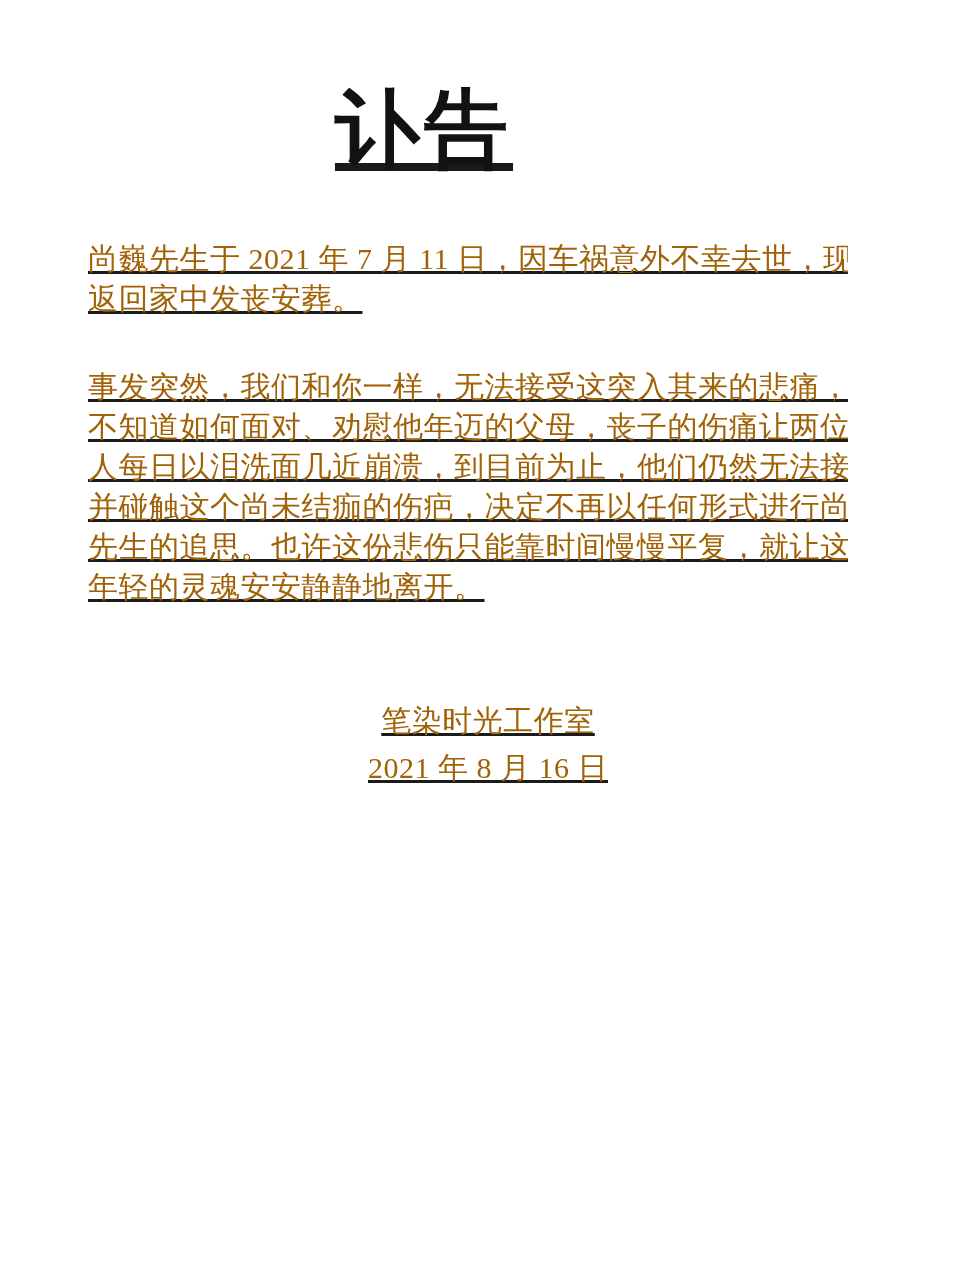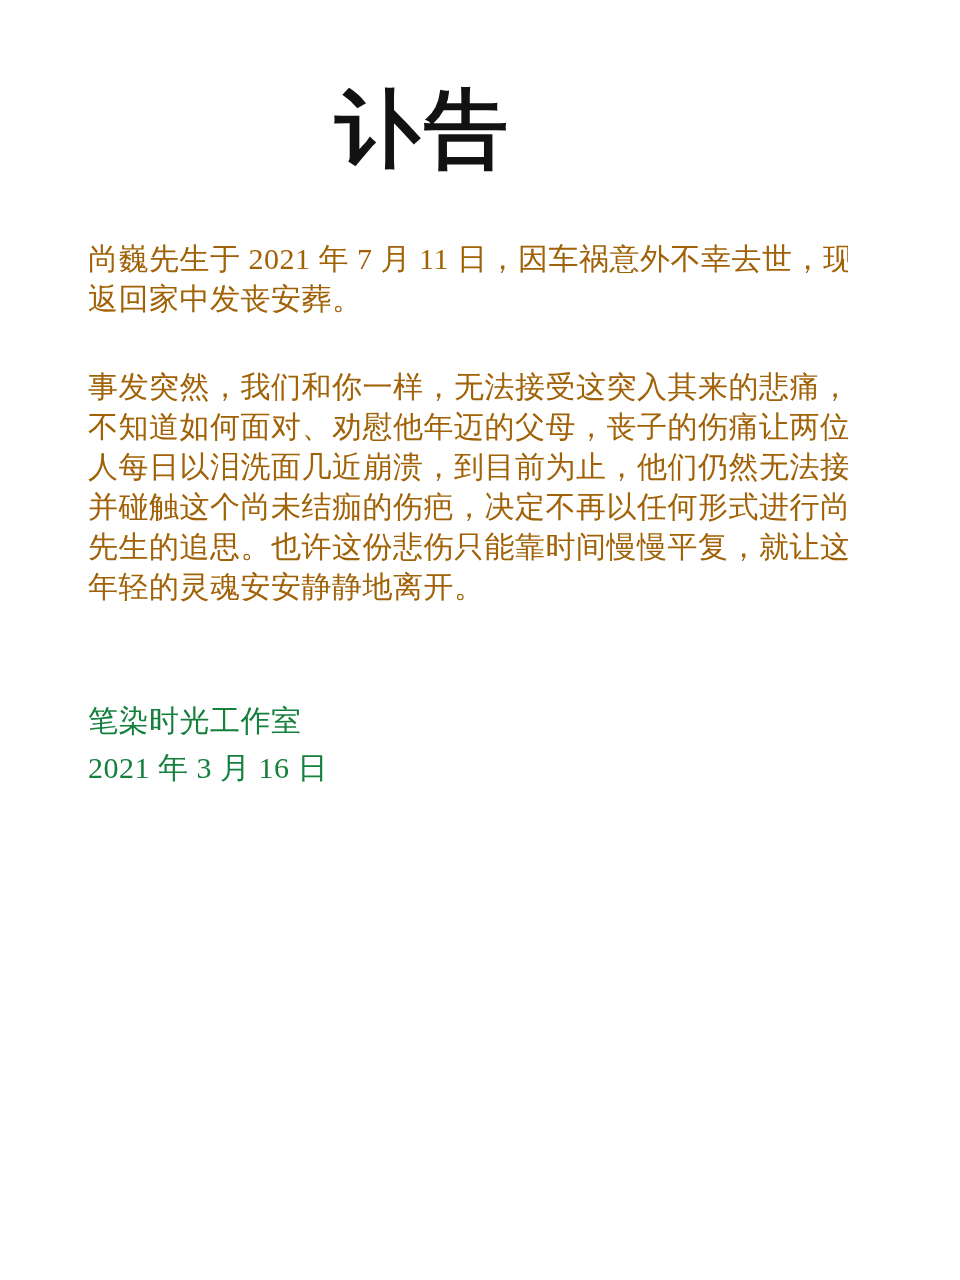--- a/index.html
+++ b/index.html
@@ -12,20 +12,21 @@
     background: #ffffff;
     font-family: "Liberation Serif", "DejaVu Serif", serif;
   }
   .page {
     position: relative;
     width: 848px;
     height: 1280px;
     overflow: hidden;
     background: #ffffff;
     color: #1b1b1b;
+    text-decoration: underline;
   }
   .title {
     margin: 0;
     padding-top: 80px;
     text-align: center;
     font-size: 84px;
     line-height: 1.2;
     font-weight: bold;
     letter-spacing: 0.06em;
     color: #121212;
@@ -39,24 +40,24 @@
     font-size: 30px;
     line-height: 40px;
     color: #a16207;
     white-space: pre-line;
     text-align: justify;
     letter-spacing: 0.5px;
   }
   .signature-block {
     margin: 90px 0 0 88px;
     width: 800px;
-    text-align: left;
+    text-align: center;
     font-size: 30px;
     line-height: 47px;
-    color: #15803d;
+    color: #a16207;
     letter-spacing: 0.5px;
   }
 </style>
 </head>
 <body>
 
 <div class="page" style="background: rgb(255, 255, 255); color: rgb(27, 27, 27);">
   <h1 class="title" style="color: rgb(18, 18, 18);">讣告</h1>
 
   <div class="content">
@@ -65,15 +66,15 @@
       <p class="para">事发突然，我们和你一样，无法接受这突入其来的悲痛，更
 不知道如何面对、劝慰他年迈的父母，丧子的伤痛让两位老
 人每日以泪洗面几近崩溃，到目前为止，他们仍然无法接受
 并碰触这个尚未结痂的伤疤，决定不再以任何形式进行尚巍
 先生的追思。也许这份悲伤只能靠时间慢慢平复，就让这颗
 年轻的灵魂安安静静地离开。</p>
     </div>
 
   <div class="signature-block">
     <div>笔染时光工作室</div>
-    <div>2021 年 3 月 16 日</div>
+    <div>2021 年 8 月 16 日</div>
   </div>
 </div>
 
 </body></html>

